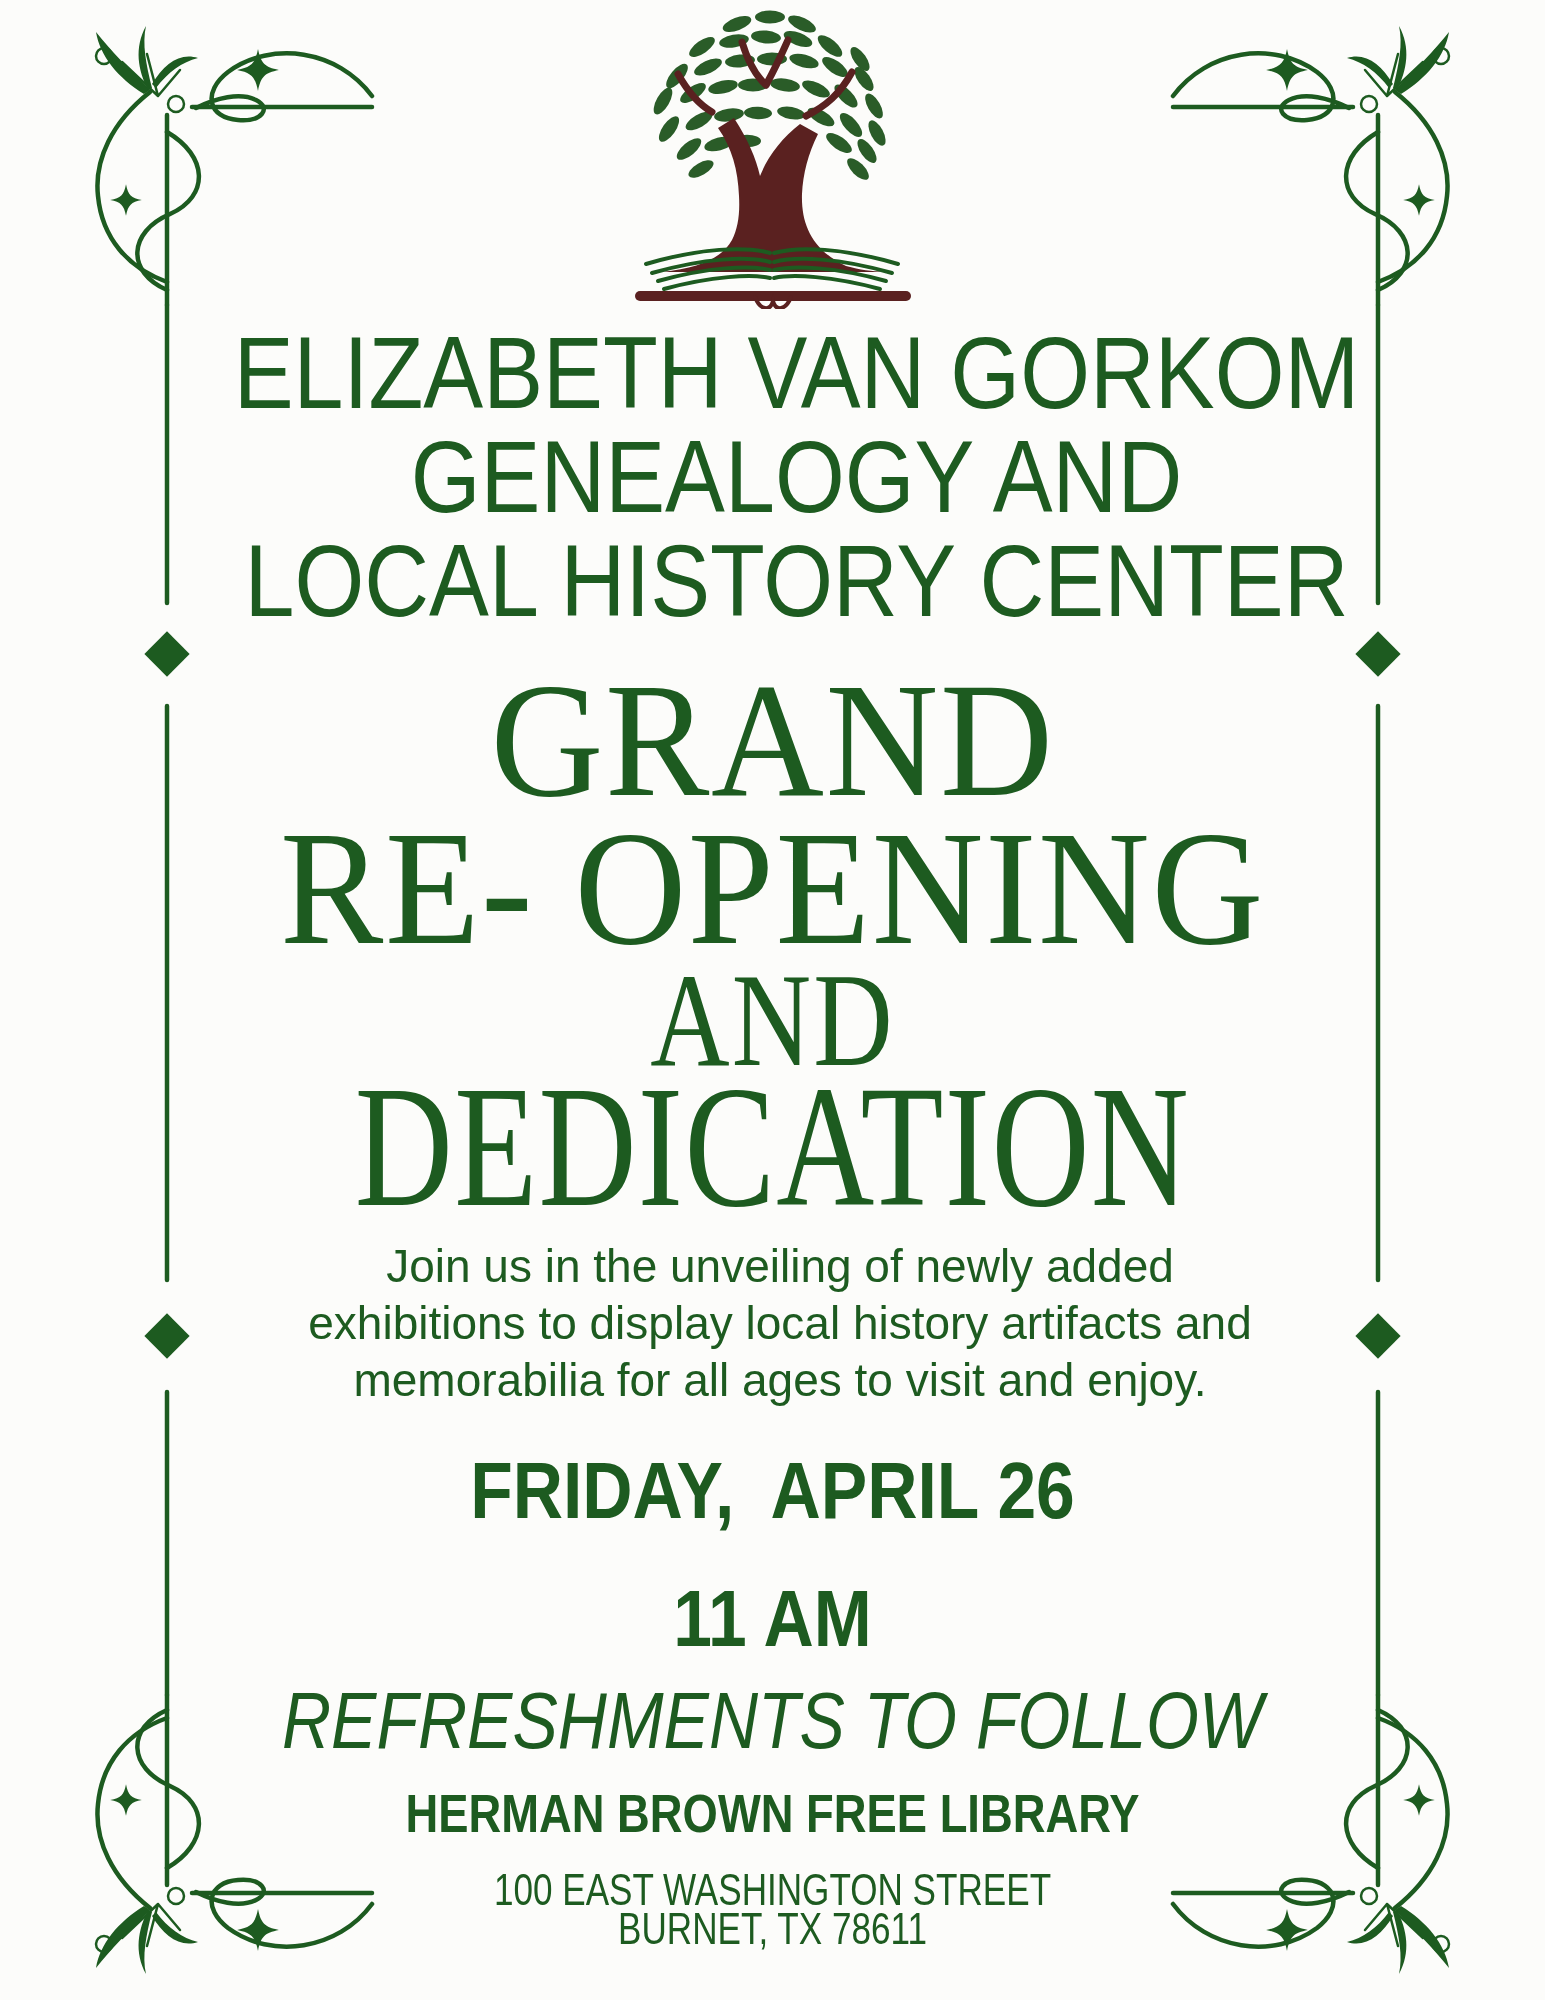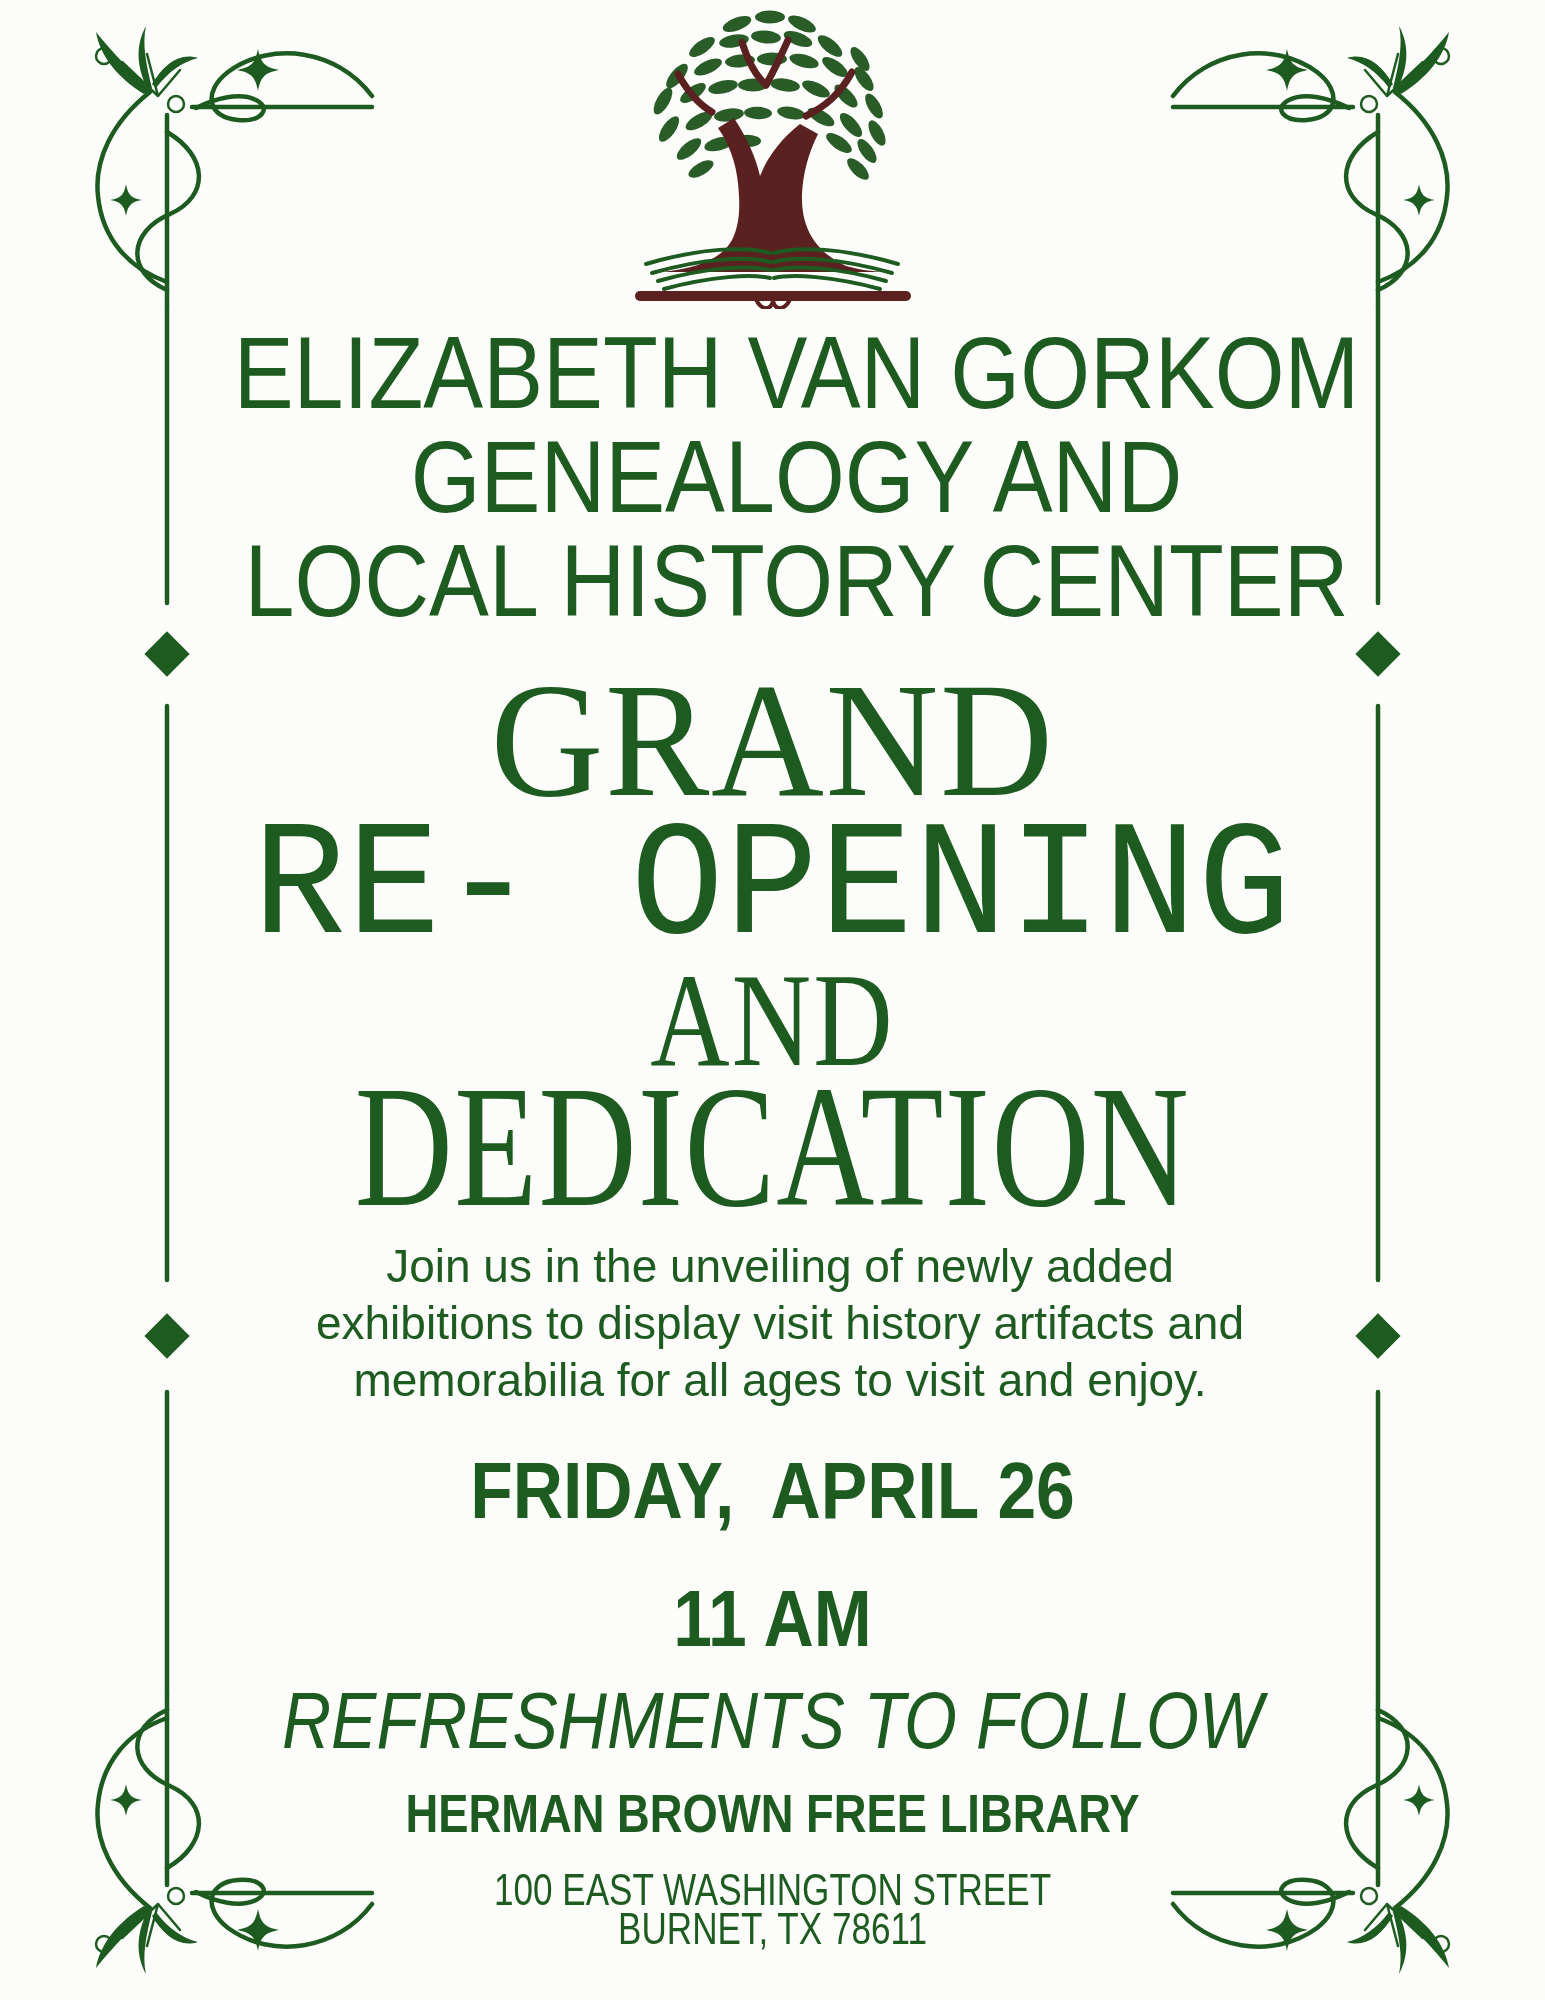--- a/index.html
+++ b/index.html
@@ -24,21 +24,21 @@
   .ln{display:block;white-space:pre;transform-origin:50% 50%;}
 
   
   #org{top:321px;font-size:102px;line-height:104px;font-weight:400;letter-spacing:0;padding-left:48px;}
   #org .ln{transform:scaleX(.88);}
 
   
   .serif{font-family:"Liberation Serif",serif;font-weight:400;}
   #event-grand{top:659px;font-size:163px;line-height:1;}
   #event-grand .ln{transform:scaleX(.96);letter-spacing:.01em;}
-  #event-reopening{top:807px;font-size:163px;line-height:1;font-family:Liberation Mono, monospace;}
+  #event-reopening{top:807px;font-size:163px;line-height:1;}
   #event-reopening .ln{transform:scaleX(.95);letter-spacing:.01em;}
   #event-and{top:953px;font-size:134px;line-height:1;}
   #event-and .ln{transform:scaleX(.82);letter-spacing:.02em;}
   #event-dedication{top:1060px;font-size:174px;line-height:1;}
   #event-dedication .ln{transform:scaleX(.78);letter-spacing:.01em;}
 
   
   #desc{top:1238px;font-size:46px;line-height:57px;font-weight:400;padding-left:15px;}
 
   
@@ -207,21 +207,21 @@
   </div>
   <div id="event-and" class="abs serif">
     <span class="ln">AND</span>
   </div>
   <div id="event-dedication" class="abs serif">
     <span class="ln">DEDICATION</span>
   </div>
 
   <div id="desc" class="abs">
     <span class="ln" style="transform:none">Join us in the unveiling of newly added</span>
-    <span class="ln" style="transform:none">exhibitions to display visit history artifacts and</span>
+    <span class="ln" style="transform:none">exhibitions to display local history artifacts and</span>
     <span class="ln" style="transform:none">memorabilia for all ages to visit and enjoy.</span>
   </div>
 
   <div id="date" class="abs">
     <span class="ln">FRIDAY,  APRIL 26</span>
   </div>
   <div id="time" class="abs">
     <span class="ln">11 AM</span>
   </div>
   <div id="refresh" class="abs">

